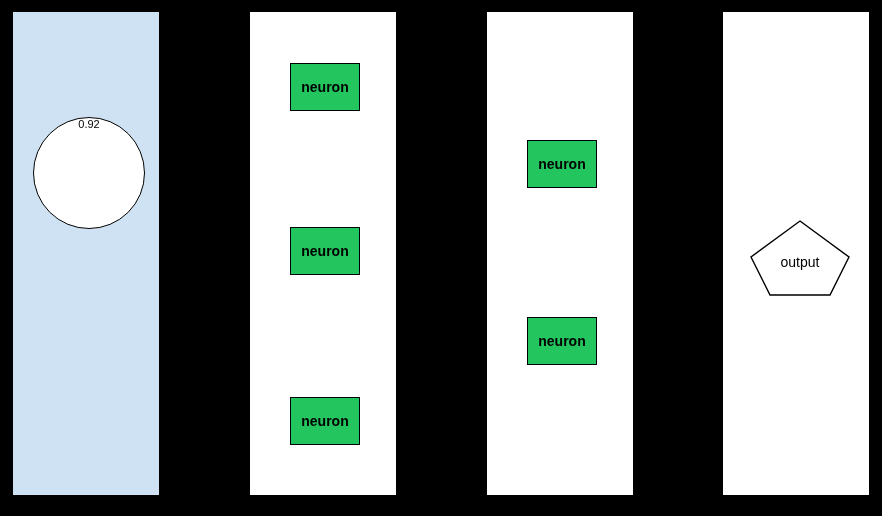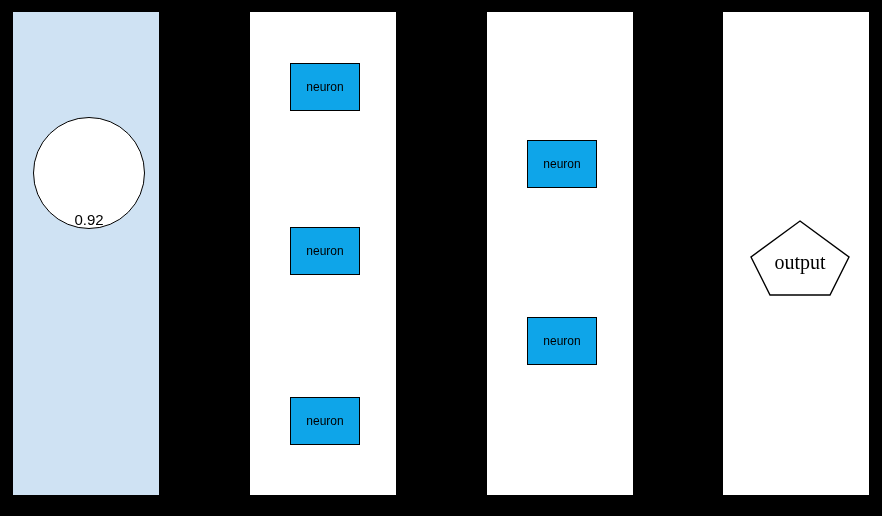--- a/index.html
+++ b/index.html
@@ -32,44 +32,44 @@
     color: #000000;
     letter-spacing: 0.1px;
   }
   .node-circle {
     position: absolute;
     box-sizing: border-box;
     border: 1.4px solid #000000;
     border-radius: 50%;
     background: #ffffff;
     display: flex;
-    align-items: flex-end;
+    align-items: flex-start;
     justify-content: center;
-    font-size: 15px;
+    font-size: 11px;
     color: #000000;
   }
   .node-box {
     position: absolute;
     box-sizing: border-box;
     border: 1.4px solid #000000;
-    background: #0ea5e9;
+    background: #22c55e;
     display: flex;
     align-items: center;
     justify-content: center;
-    font-size: 12px;
+    font-size: 14px;
     color: #000000;
+    font-weight: bold;
   }
   .node-pent {
     position: absolute;
     display: flex;
     align-items: center;
     justify-content: center;
-    font-size: 20px;
+    font-size: 14px;
     color: #000000;
-    font-family: Liberation Serif, serif;
   }
   .node-pent .pent-label {
     position: relative;
     z-index: 2;
     margin-top: 8px;
   }
   .node-pent svg {
     position: absolute;
     left: 0;
     top: 0;

